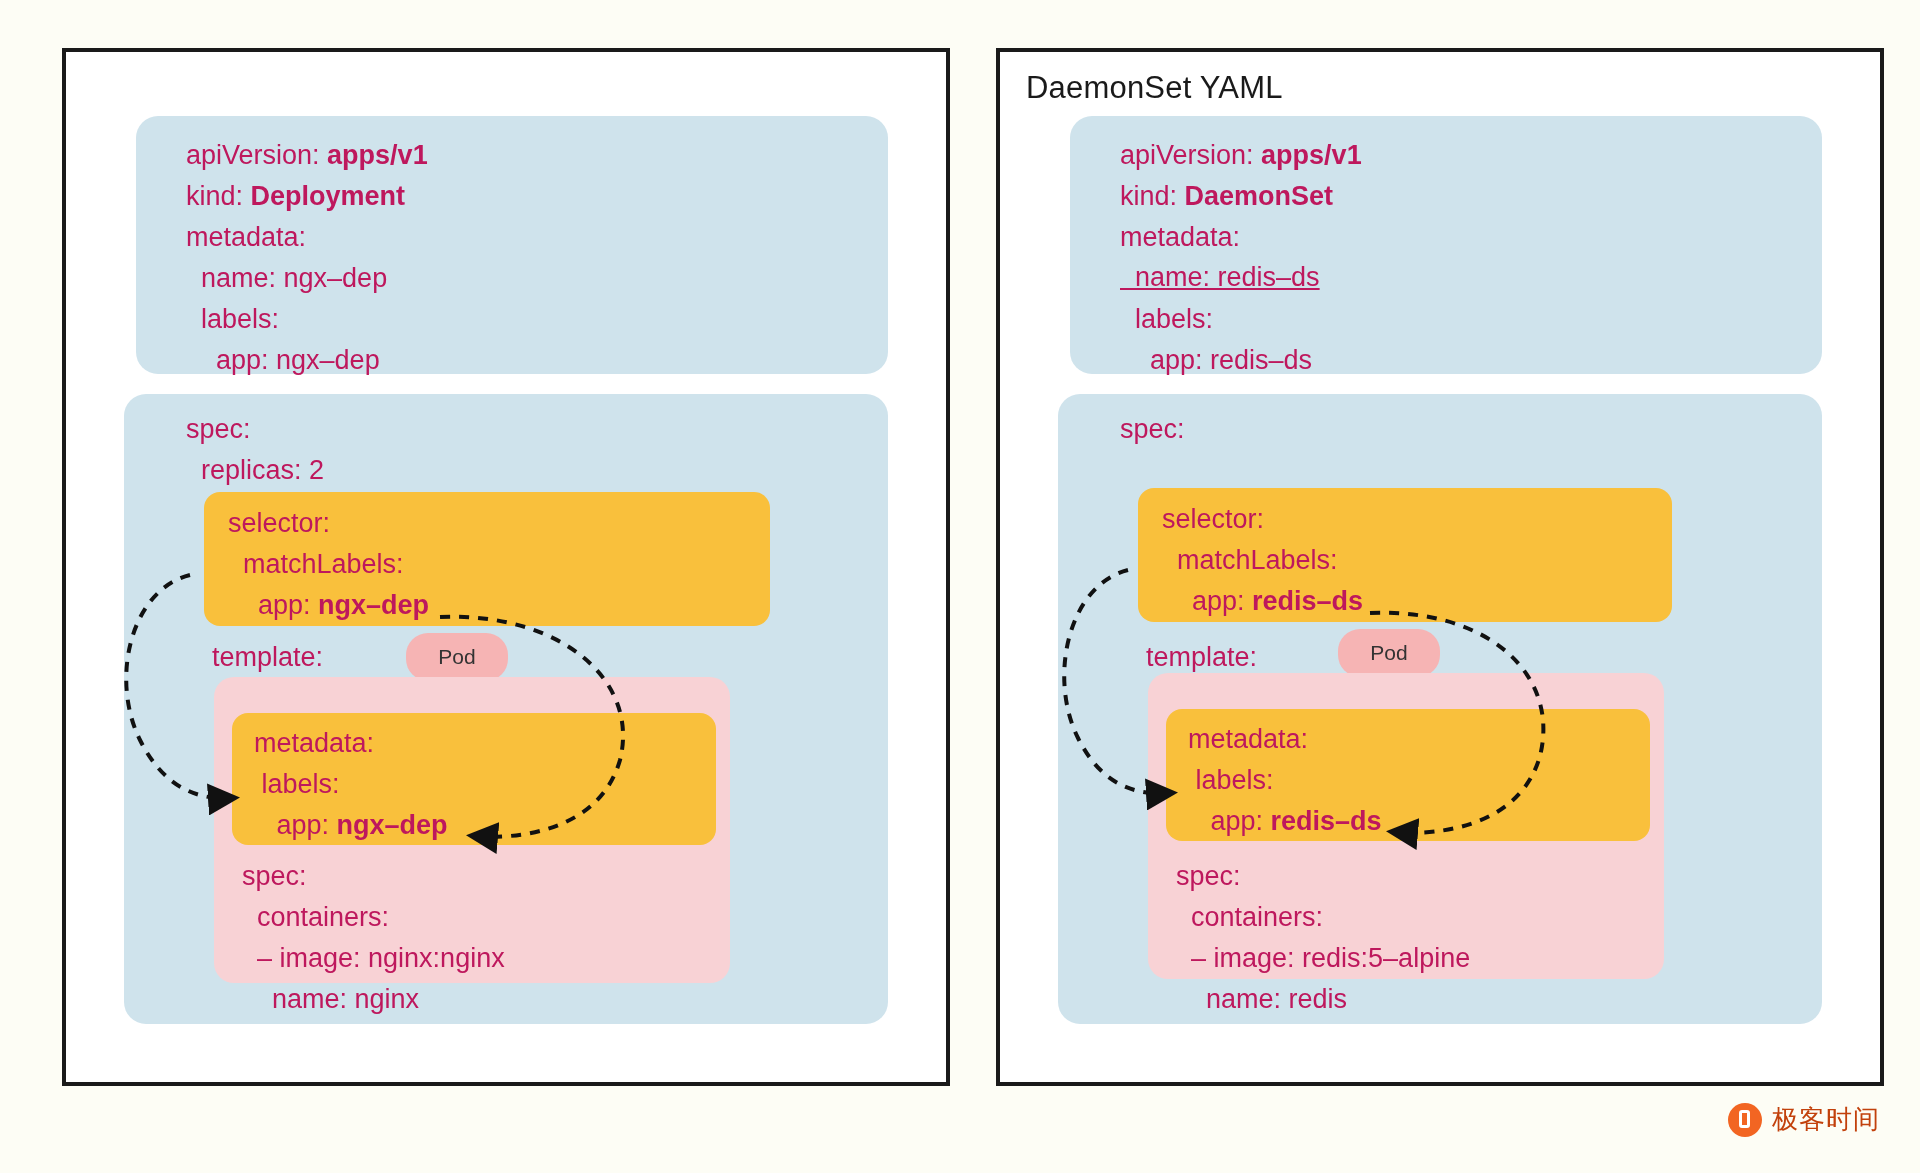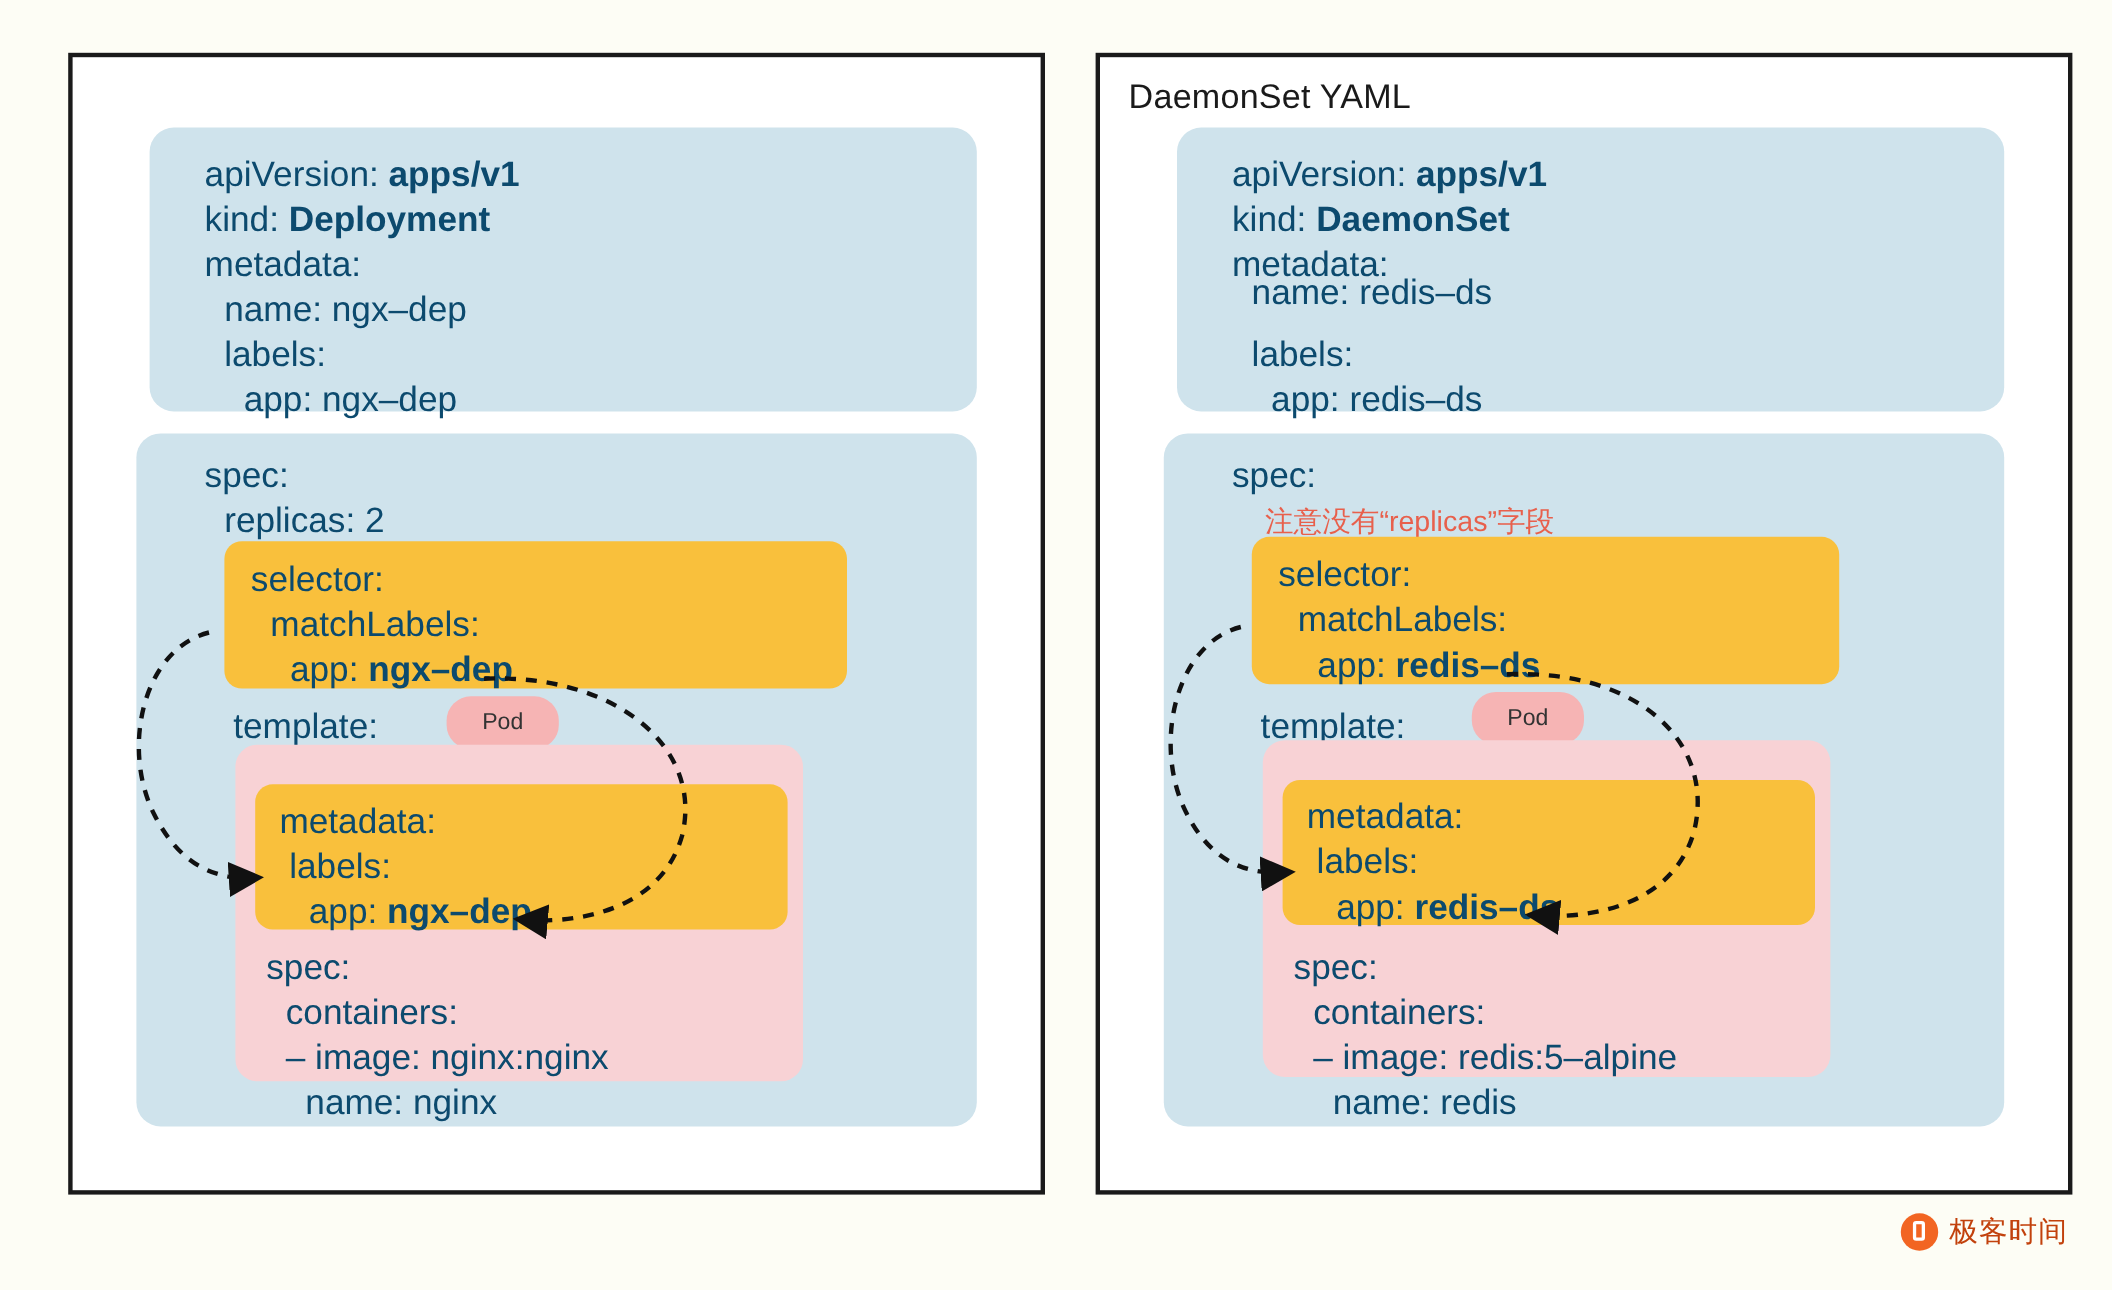--- a/index.html
+++ b/index.html
@@ -66,22 +66,22 @@
     display: flex;
     align-items: center;
     justify-content: center;
     font-size: 21px;
     color: #333;
     box-sizing: border-box;
   }
 
   .line {
     position: absolute;
-    font-size: 32px;
-    color: #0c4a6e;
+    font-size: 27px;
+    color: #be185d;
     white-space: pre;
     line-height: 1.0;
   }
   .line b { font-weight: bold; }
   .note-cn {
     position: absolute;
     font-size: 26px;
     color: #e8604c;
     white-space: pre;
   }
@@ -173,28 +173,27 @@
     </div>
   </div>
 
   <div class="panel" id="panel-right">
     <div class="panel-title">DaemonSet YAML</div>
 
     <div class="blue-box" style="left:70px; top:64px; width:752px; height:258px;">
       <div class="line" style="left:50px; top:26px;"><span>apiVersion: </span><b>apps/v1</b></div>
       <div class="line" style="left:50px; top:67px;"><span>kind: </span><b>DaemonSet</b></div>
       <div class="line" style="left:50px; top:108px;">metadata:</div>
-      <div class="line" style="left:50px; top:133px;">  name: redis–ds</div>
+      <div class="line" style="left:50px; top:148px;text-decoration:underline;">  name: redis–ds</div>
       <div class="line" style="left:50px; top:190px;">  labels:</div>
       <div class="line" style="left:50px; top:231px;">    app: redis–ds</div>
     </div>
 
     <div class="blue-box" style="left:58px; top:342px; width:764px; height:630px;">
       <div class="line" style="left:62px; top:22px;">spec:</div>
-      <div class="note-cn" style="left:92px; top:63px;">注意没有“replicas”字段</div>
 
       <div class="yellow-box" style="left:80px; top:94px; width:534px; height:134px;">
         <div class="line" style="left:24px; top:18px;">selector:</div>
         <div class="line" style="left:24px; top:59px;">  matchLabels:</div>
         <div class="line" style="left:24px; top:100px;"><span>    app: </span><b>redis–ds</b></div>
       </div>
 
       <div class="line" style="left:88px; top:250px;">template:</div>
 
       <div class="pod-pill" style="left:280px; top:235px; width:102px; height:48px;">

